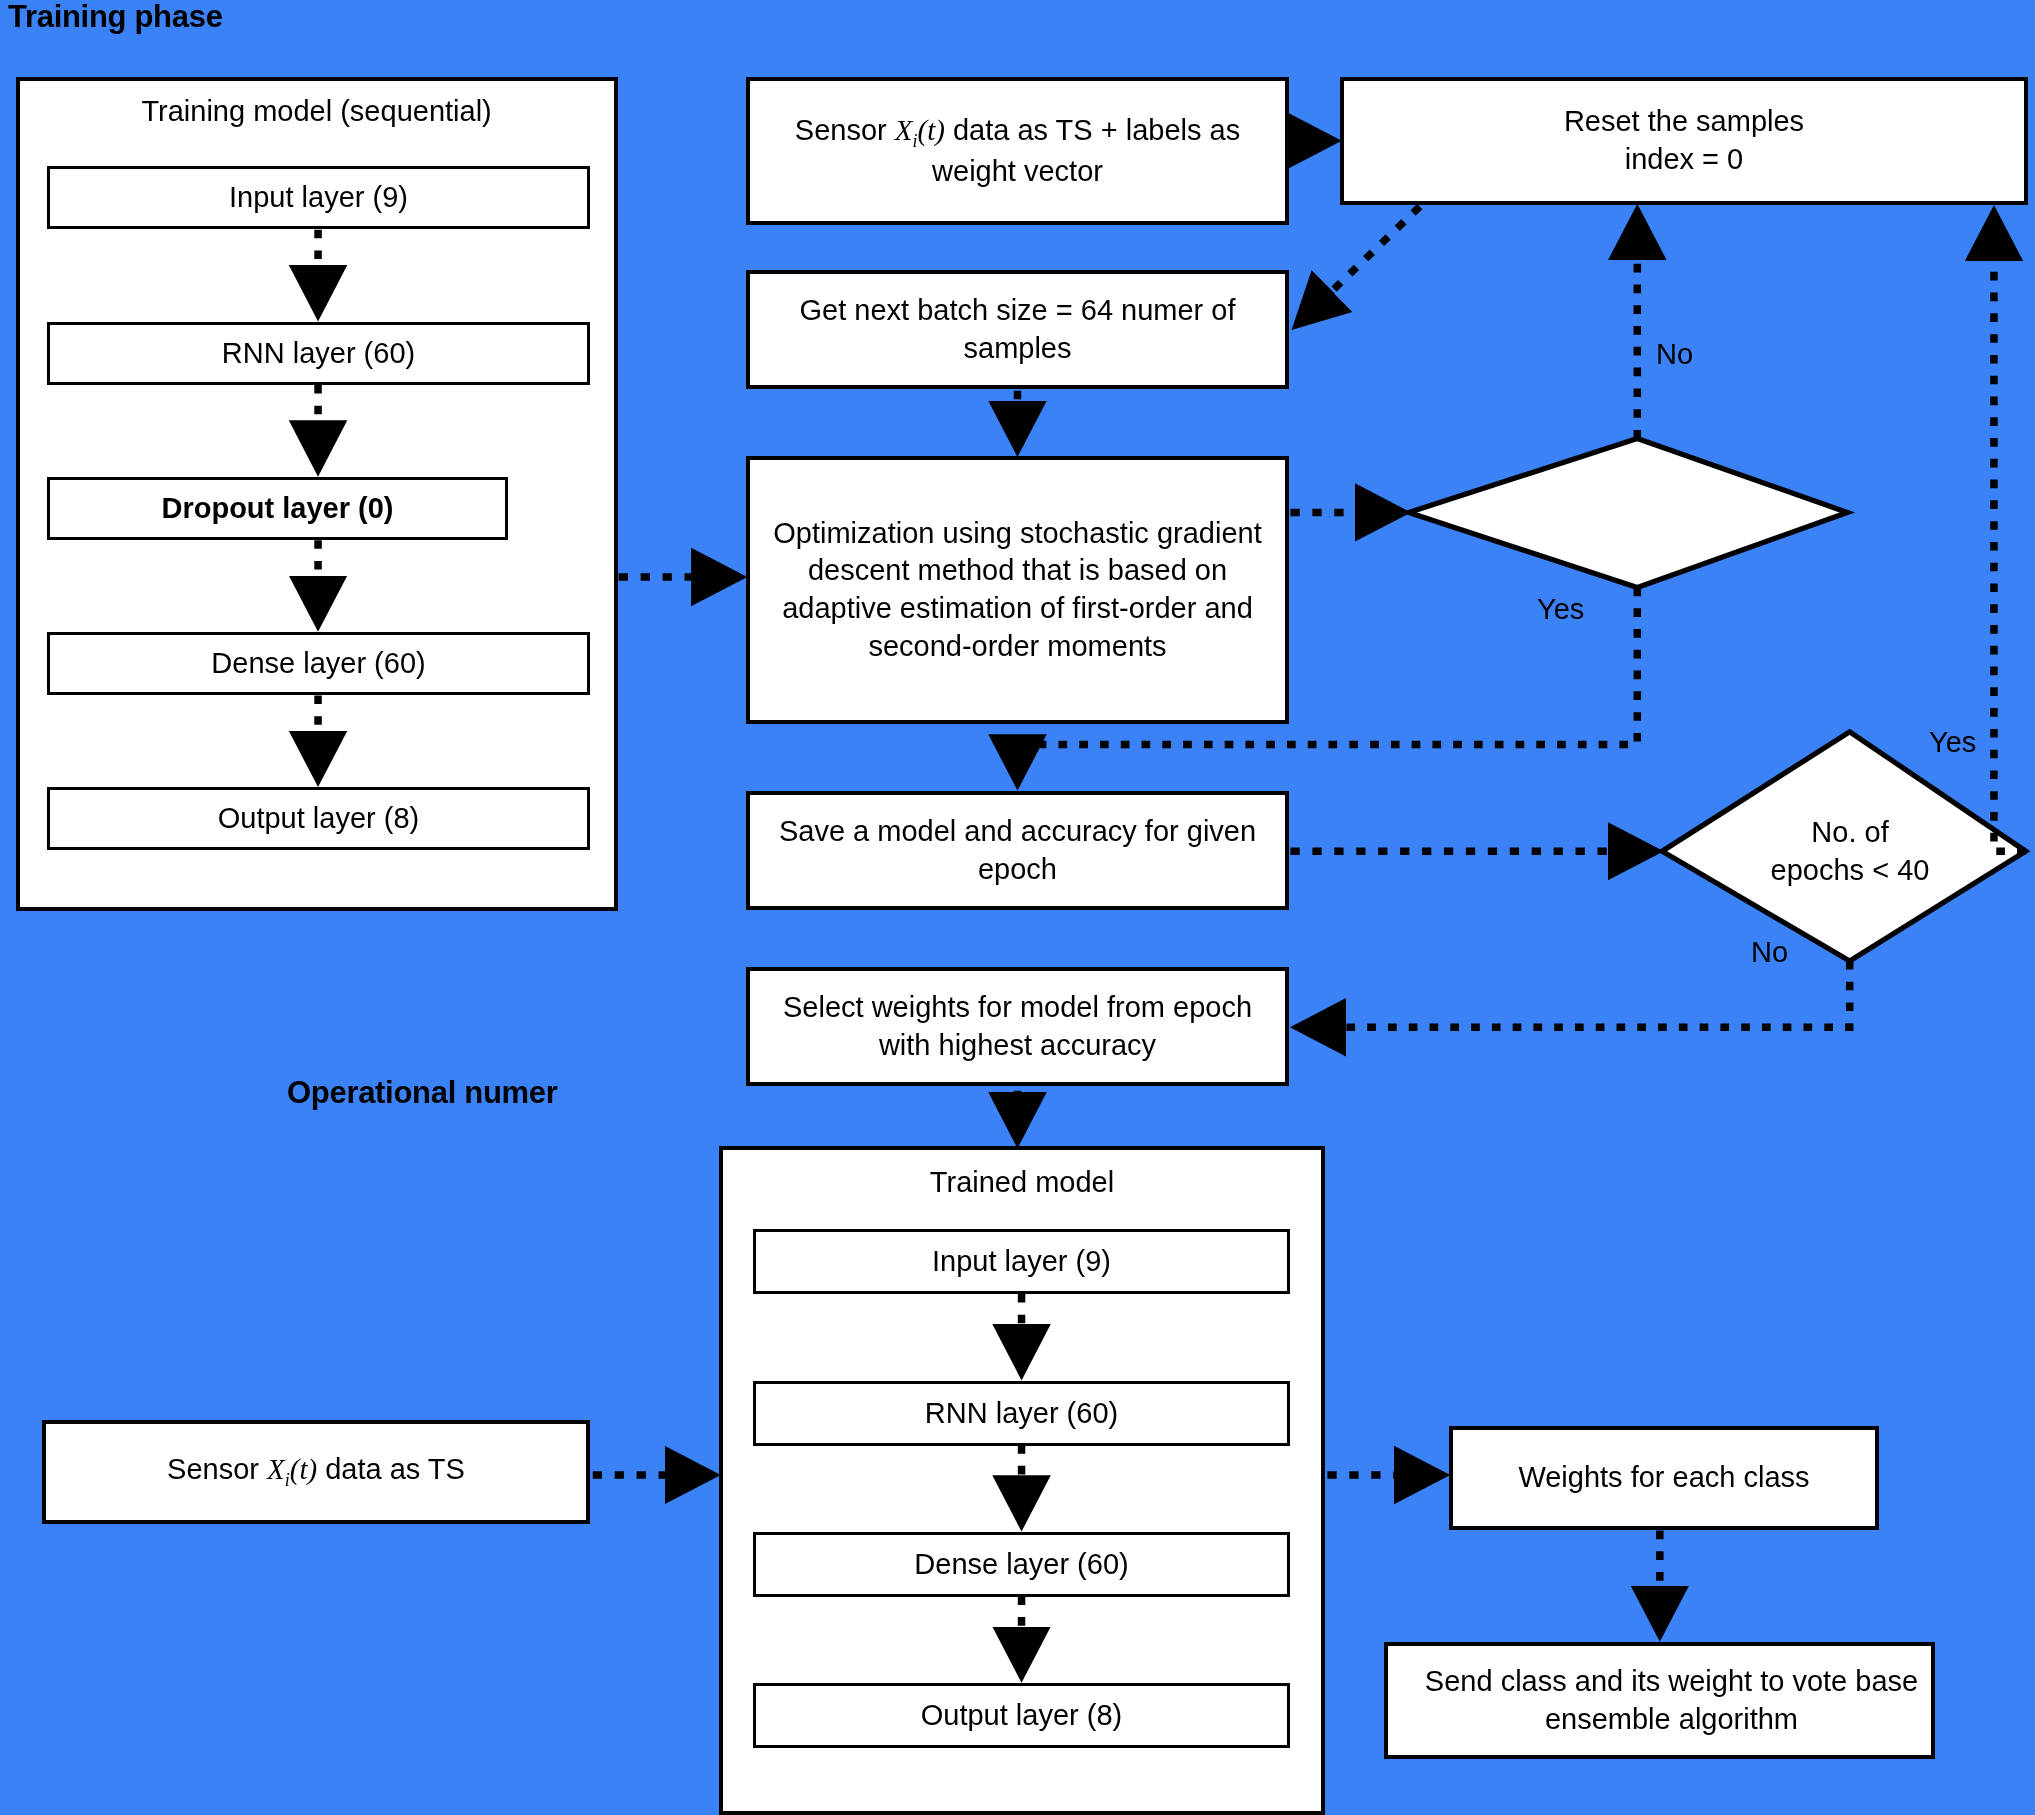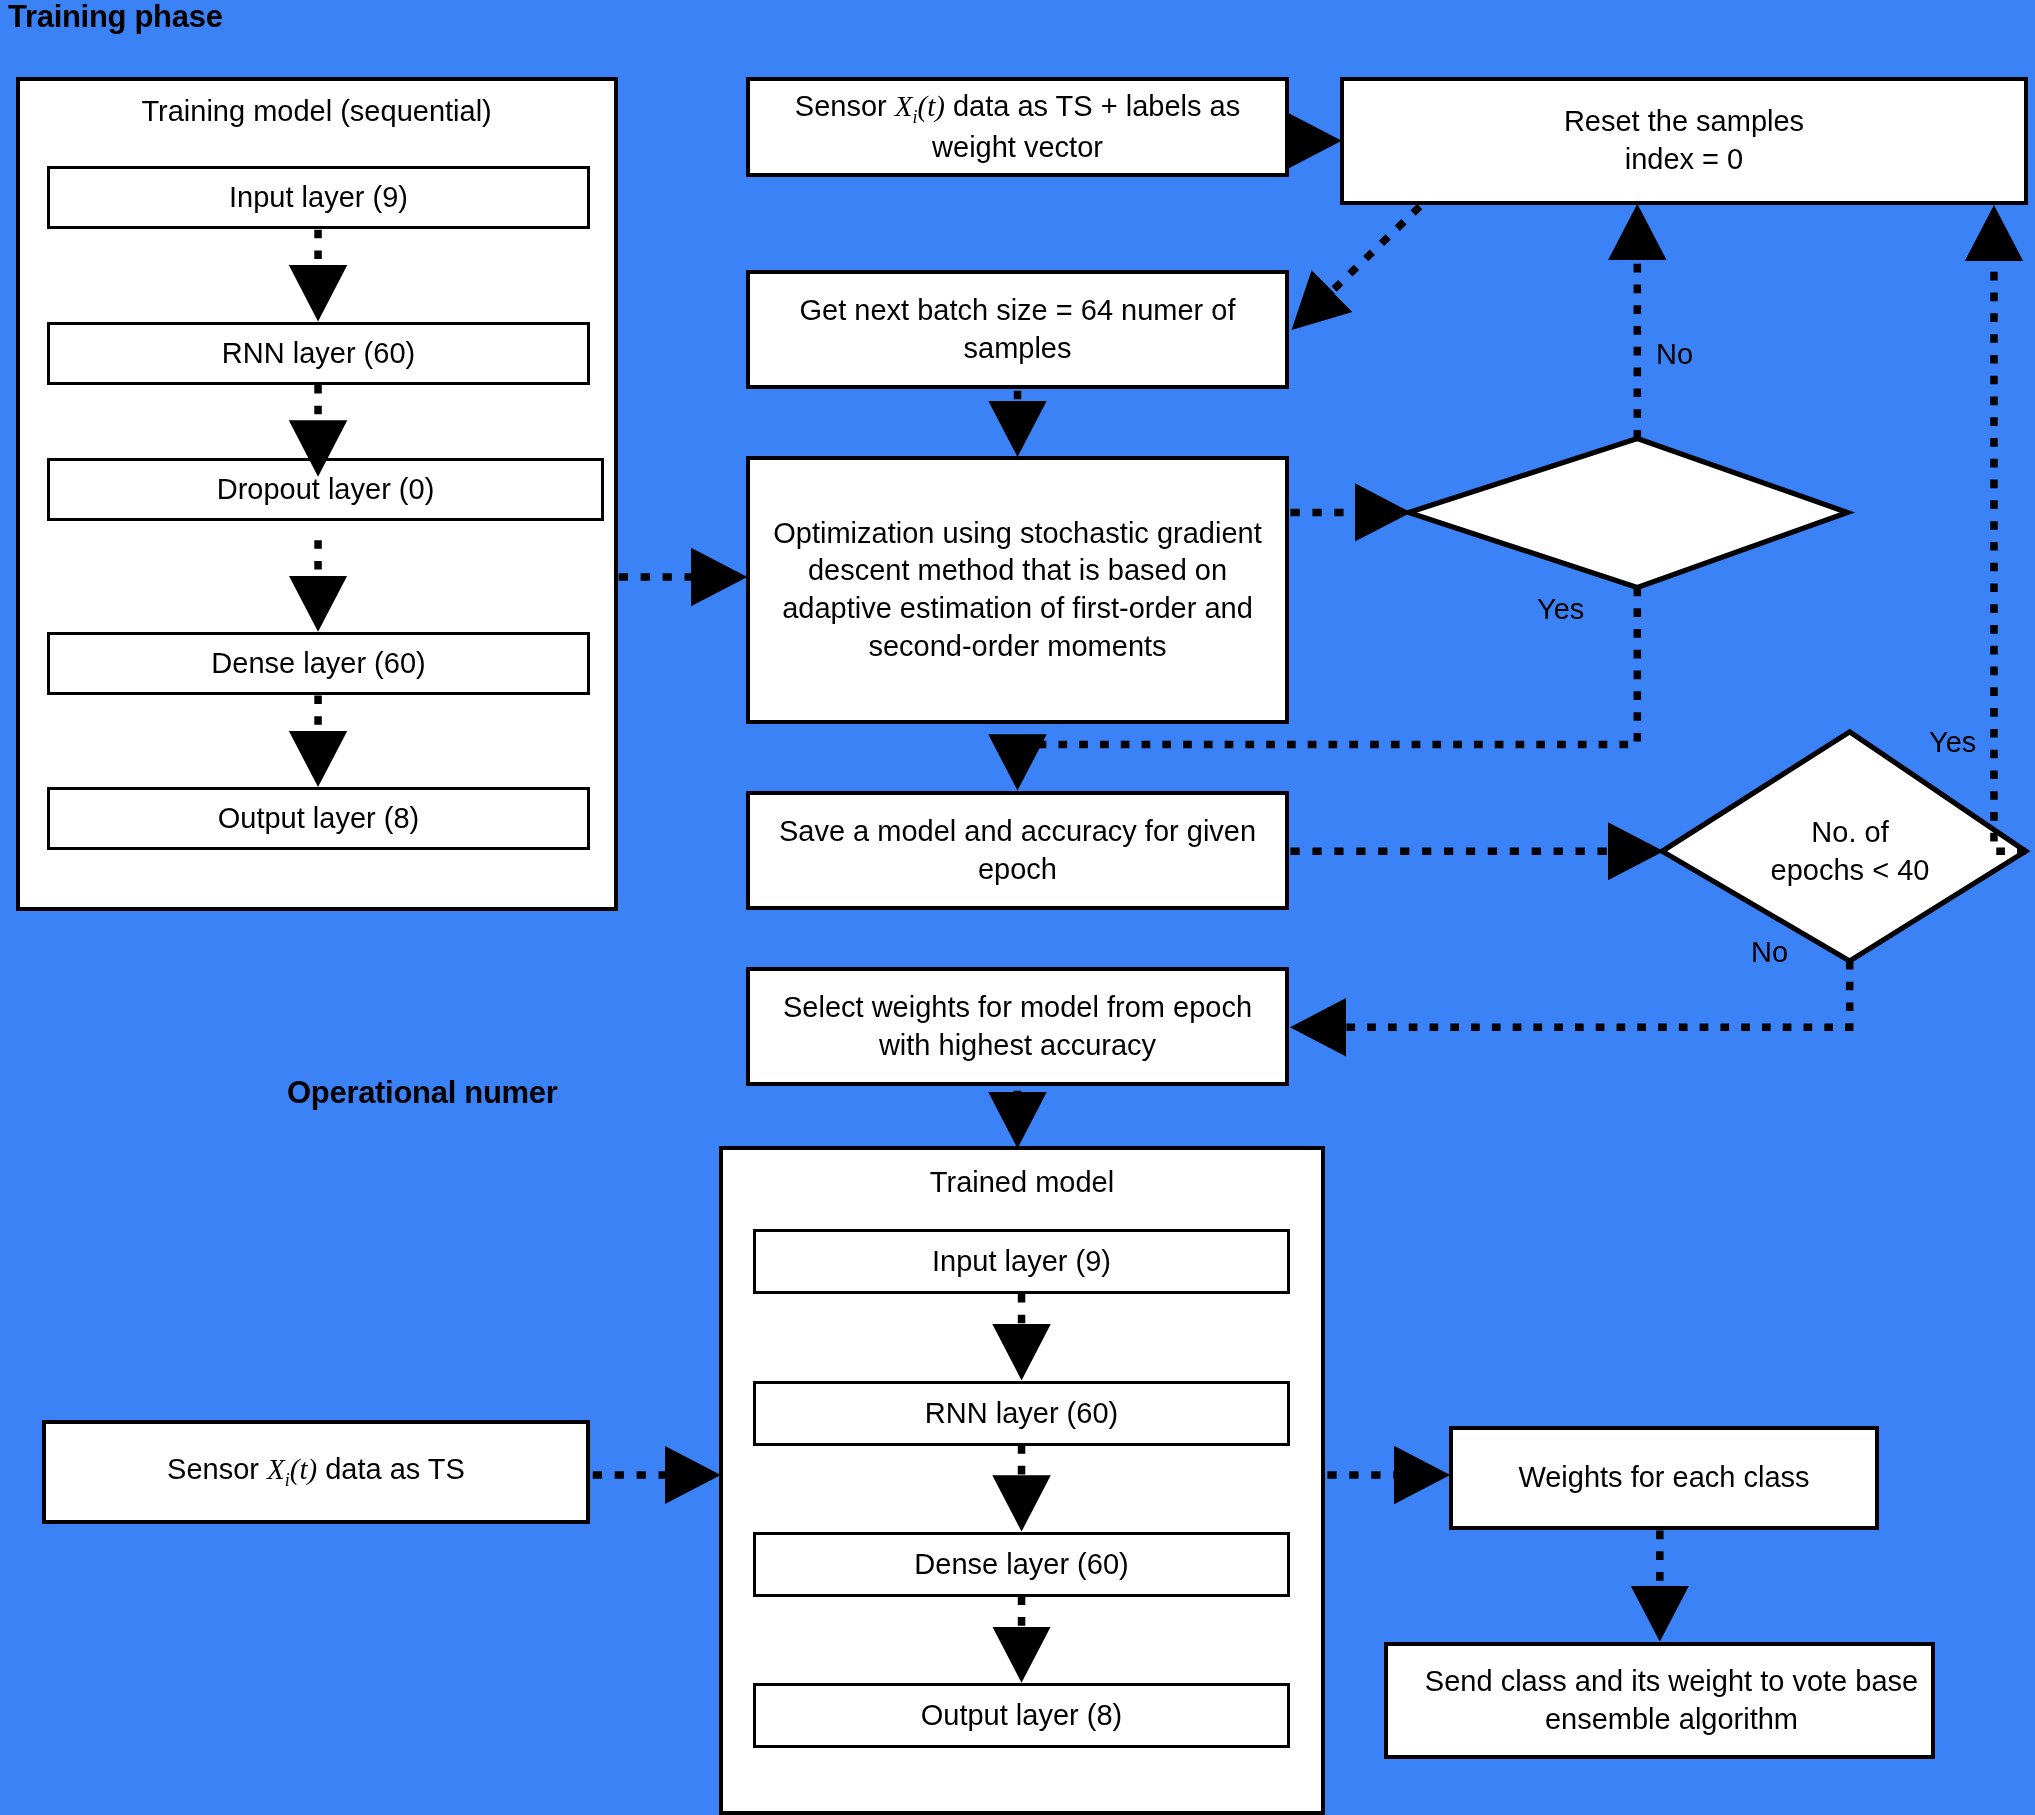--- a/index.html
+++ b/index.html
@@ -85,25 +85,25 @@
 
   <div class="phase-label" style="left:8px; top:-1.2px;">Training phase</div>
 
   <div class="phase-label" style="left:287px; top:1075px;">Operational numer</div>
 
   <div class="container-box" style="left:15.6px; top:77px; width:602px; height:834px;"></div>
   <div class="container-title" style="left:15.6px; top:95px; width:602px;">Training model (sequential)</div>
 
   <div class="node thin" style="left:47px; top:166px; width:543px; height:63px;">Input layer (9)</div>
   <div class="node thin" style="left:47px; top:322px; width:543px; height:63px;">RNN layer (60)</div>
-  <div class="node thin" style="left:47px; top:458px; width:557px; height:63px;">Dropout layer (0)</div>
+  <div class="node thin" style="left:47px; top:477px; width:461px; height:63px;font-weight:bold;">Dropout layer (0)</div>
   <div class="node thin" style="left:47px; top:632px; width:543px; height:63px;">Dense layer (60)</div>
   <div class="node thin" style="left:47px; top:787px; width:543px; height:63px;">Output layer (8)</div>
 
-  <div class="node" style="left:746px; top:77px; width:543px; height:100px;">
+  <div class="node" style="left:746px; top:77px; width:543px; height:148px;">
     <span><span>Sensor </span><span class="mathvar">X</span><span class="sub">i</span><span class="mathvar">(t)</span><span> data as TS + labels as weight vector</span></span>
   </div>
 
   <div class="node" style="left:1340px; top:77px; width:688px; height:128px; white-space:pre-line;">Reset the samples
 index = 0</div>
 
   <div class="node" style="left:746px; top:270px; width:543px; height:119px;">Get next batch size = 64 numer of samples</div>
 
   <div class="node" style="left:746px; top:456px; width:543px; height:268px; padding:6px 15px;">Optimization using stochastic gradient descent method that is based on adaptive estimation of first-order and second-order moments</div>
 

